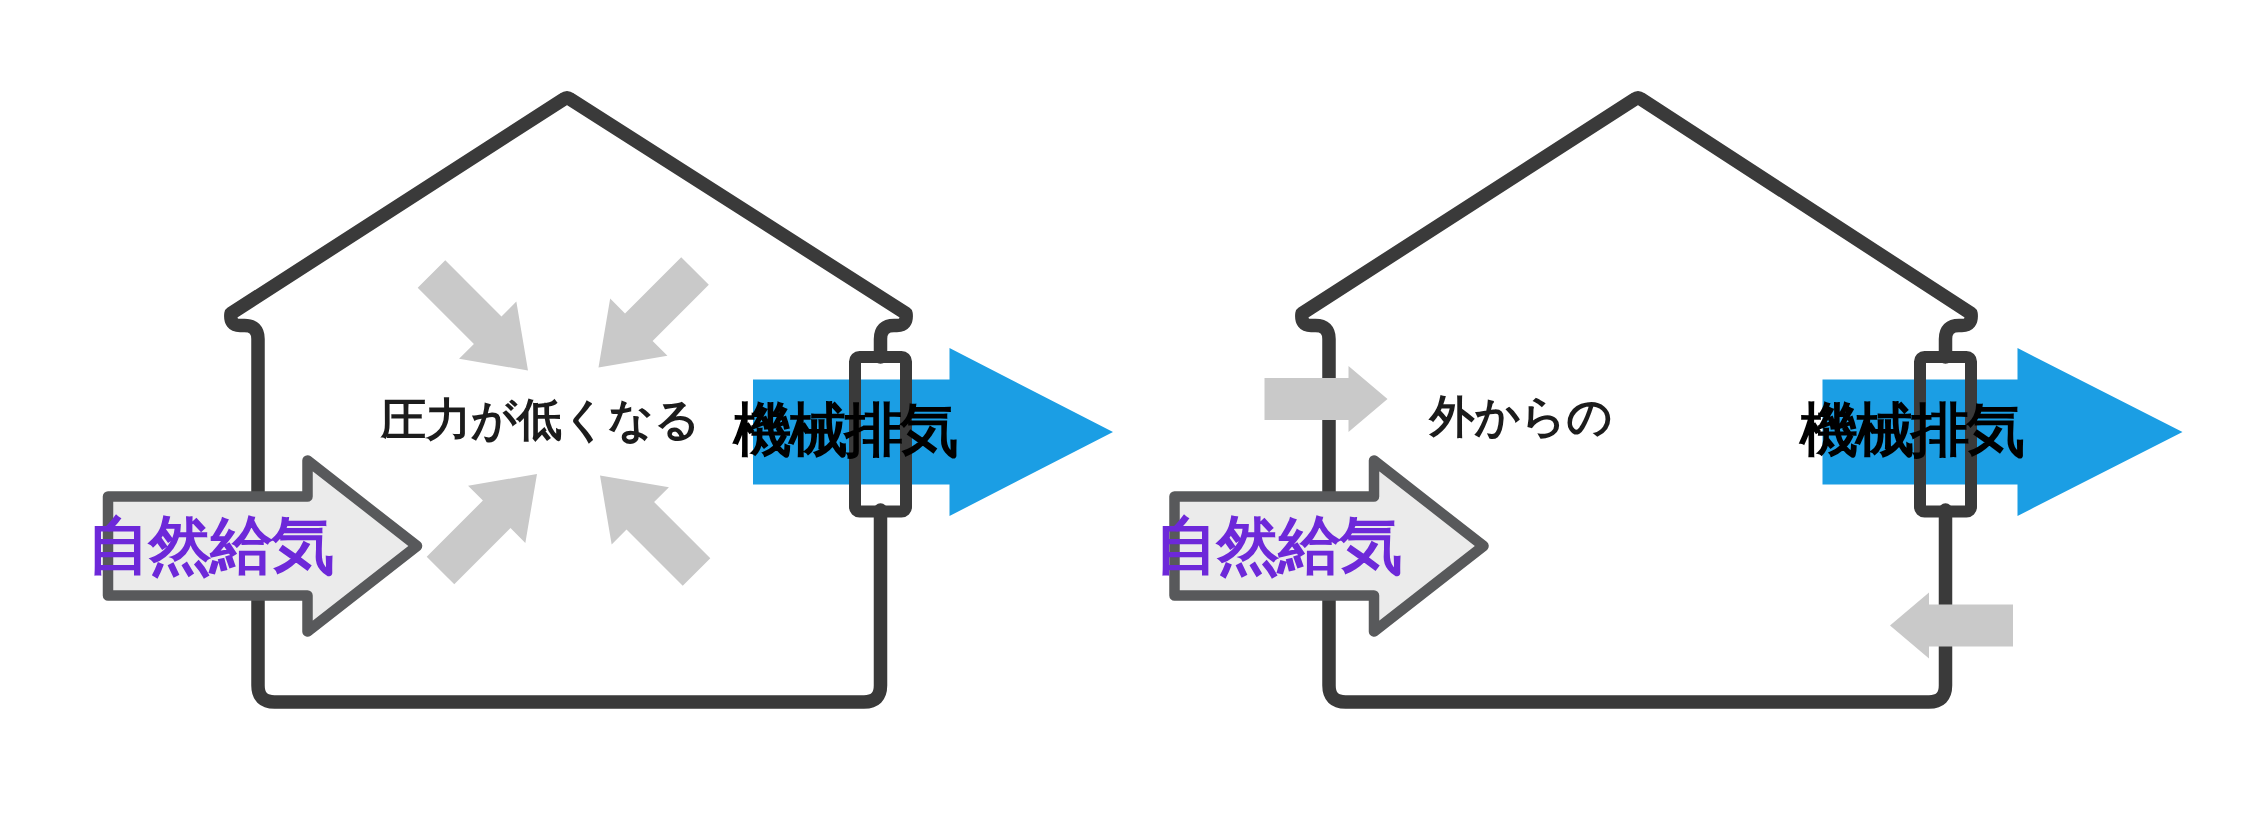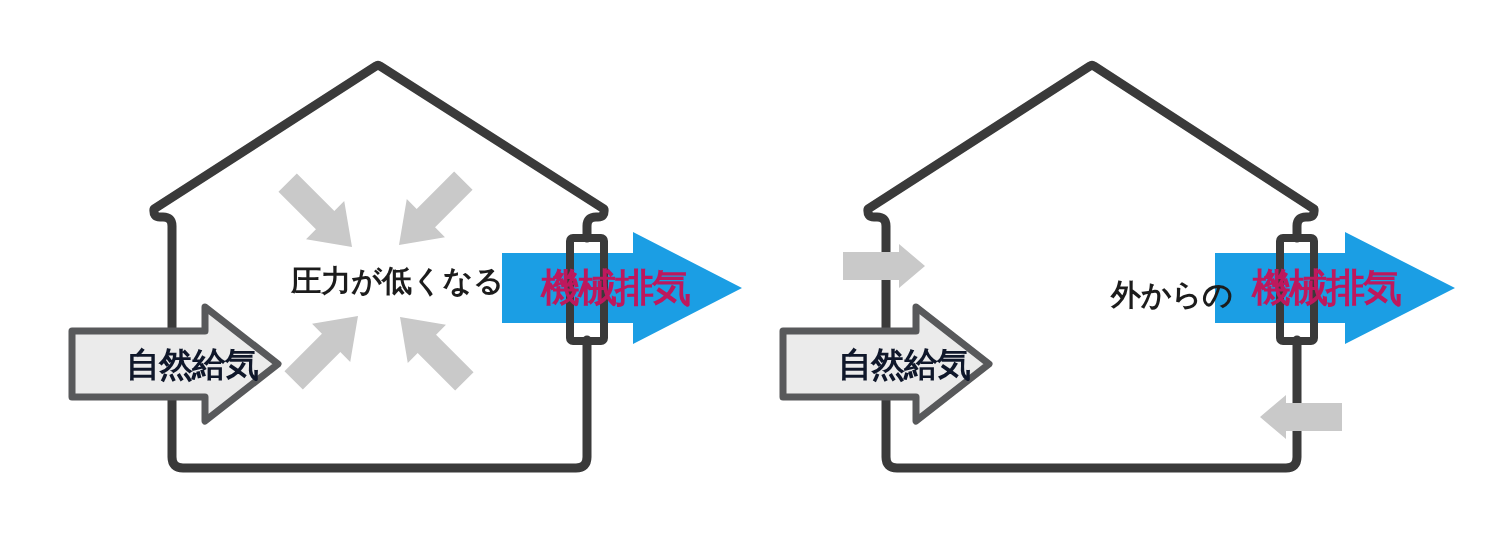--- a/index.html
+++ b/index.html
@@ -3,31 +3,31 @@
 <meta charset="utf-8">
 <style>
   html,body{margin:0;padding:0;background:#ffffff;}
   #stage{
     position:relative;width:1500px;height:549px;background:#ffffff;
     overflow:hidden;
     font-family:"Liberation Sans","DejaVu Sans",sans-serif;
   }
   #stage svg{position:absolute;left:0;top:0;}
   .label{
-    position:absolute;text-align:right;font-weight:bold;
+    position:absolute;text-align:left;font-weight:bold;
     white-space:nowrap;pointer-events:none;
   }
   .center-text{
     font-size:30px;color:#1c1c1c;line-height:37px;letter-spacing:0px;
   }
   .supply-label{
-    font-size:34px;color:#0f172a;line-height:42px;letter-spacing:-1px;
+    font-size:42px;color:#6d28d9;line-height:42px;letter-spacing:-1px;
   }
   .exhaust-label{
-    font-size:39px;color:#be185d;line-height:44px;letter-spacing:-2px;
+    font-size:39px;color:#000000;line-height:44px;letter-spacing:-2px;
   }
   .two-line span{display:block;}
 </style>
 </head>
 <body>
 
 <div id="stage">
 
   <svg width="1500" height="549" viewBox="0 0 1500 549">
 
@@ -74,21 +74,21 @@
     <rect x="570" y="238" width="34" height="103" rx="3" fill="none" stroke="#3a3a3a" stroke-width="8" stroke-linejoin="round"></rect>
     <rect x="1280" y="238" width="34" height="103" rx="3" fill="none" stroke="#3a3a3a" stroke-width="8" stroke-linejoin="round"></rect>
   </svg>
 
   <div class="label center-text" style="left:254px; top:262px; width:250px;">圧力が低くなる</div>
 
   <div class="label supply-label" style="left:58px; top:343px; width:200px;">自然給気</div>
 
   <div class="label exhaust-label" style="left:489px; top:266px; width:200px;">機械排気</div>
 
-  <div class="label center-text two-line" style="left:953px; top:276px; width:280px;">
+  <div class="label center-text two-line" style="left:953px; top:260px; width:280px;">
     <span>外からの</span>
   </div>
 
   <div class="label supply-label" style="left:770px; top:343px; width:200px;">自然給気</div>
 
   <div class="label exhaust-label" style="left:1200px; top:266px; width:200px;">機械排気</div>
 
 </div>
 
 </body></html>

